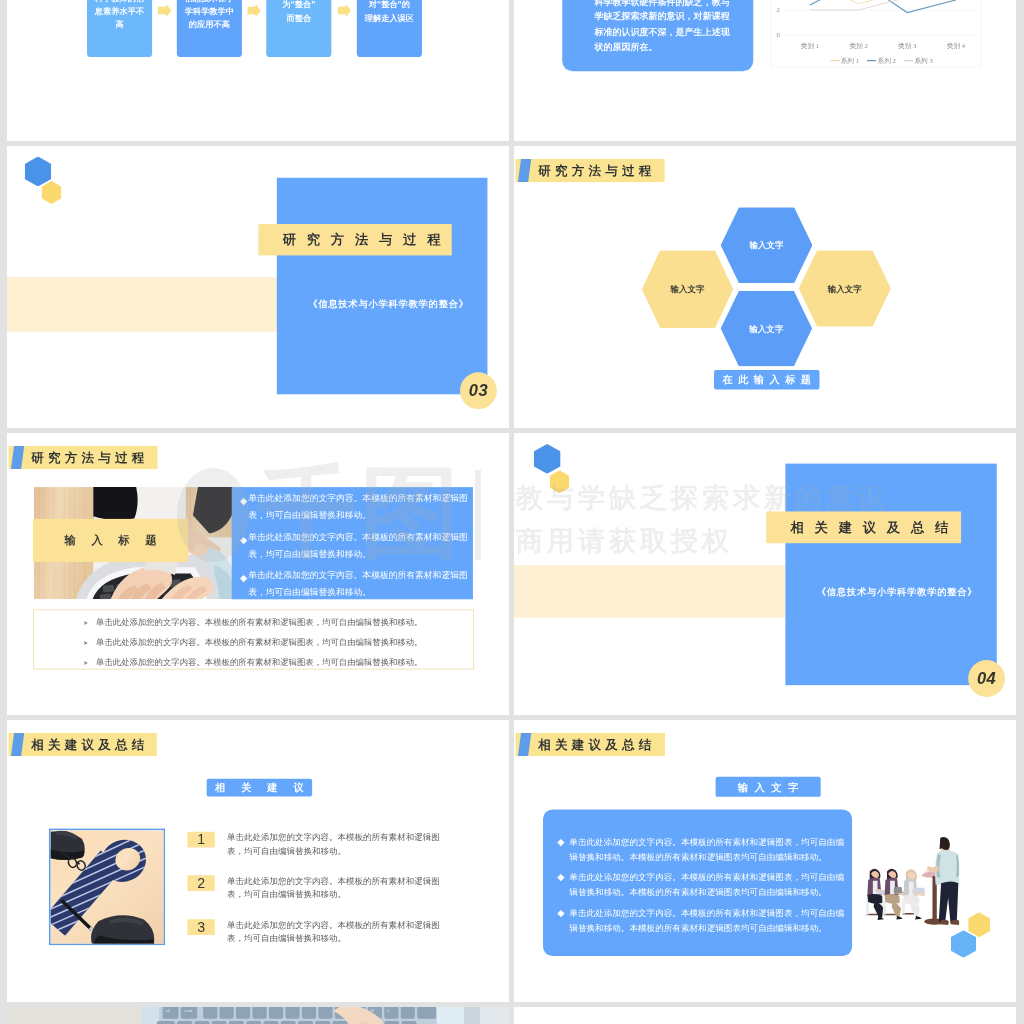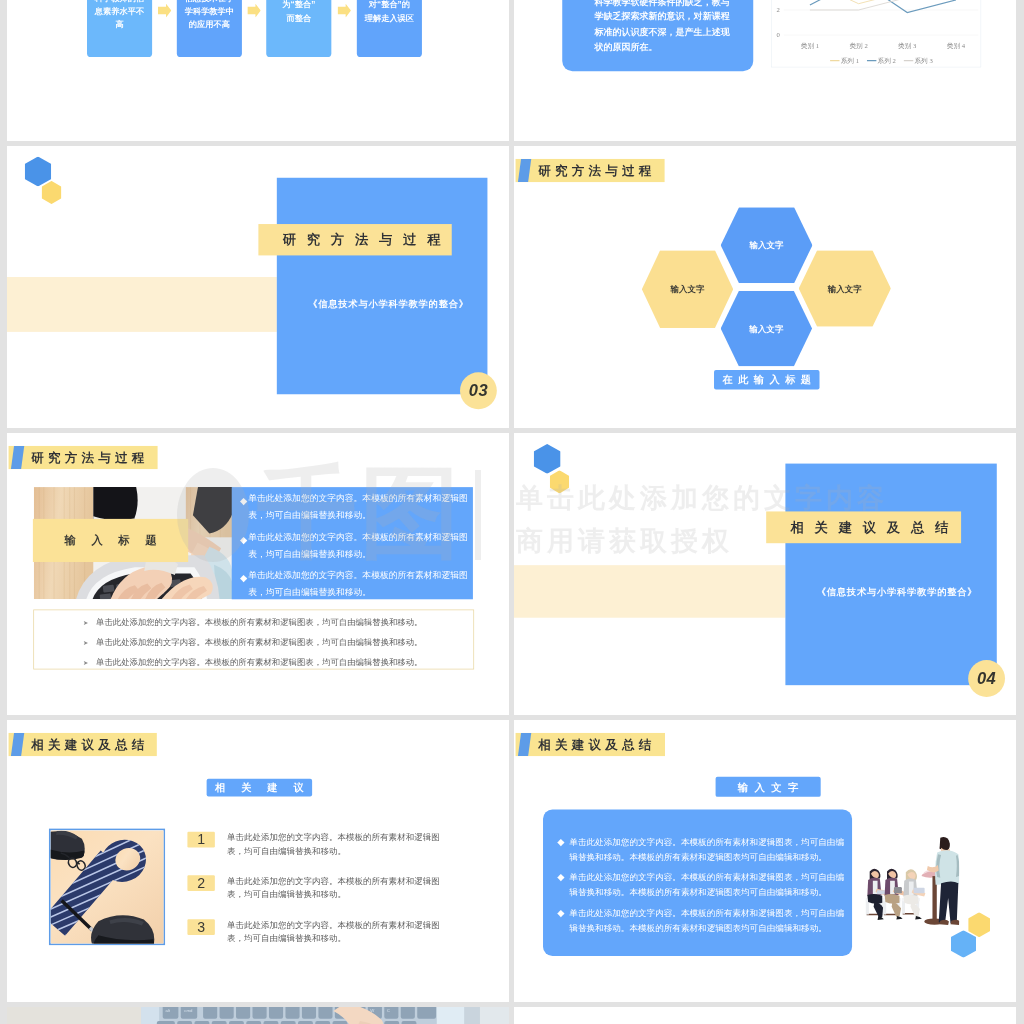--- a/index.html
+++ b/index.html
@@ -482,18 +482,18 @@
 <div class="wmlayer">
   <div style="position:absolute;left:177px;top:468px;width:72px;height:94px;border-radius:50%;
               background:rgba(176,176,176,0.21)"></div>
   <div style="position:absolute;left:257px;top:462px;font-size:100px;line-height:100px;
               font-weight:bold;color:rgba(176,176,176,0.21)">千</div>
   <div style="position:absolute;left:360px;top:462px;font-size:100px;line-height:100px;
               font-weight:bold;color:rgba(176,176,176,0.21)">图</div>
   <div style="position:absolute;left:475px;top:470px;width:6px;height:90px;
               background:rgba(176,176,176,0.21)"></div>
   <div style="position:absolute;left:516px;top:477px;font-size:27px;line-height:43px;
-              font-weight:bold;letter-spacing:4px;color:rgba(176,176,176,0.21)">单击此处添加您的文字内容</div>
+              font-weight:bold;letter-spacing:4px;color:rgba(176,176,176,0.21)">教与学缺乏探索求新的意识</div>
   <div style="position:absolute;left:516px;top:520px;font-size:27px;line-height:43px;
               font-weight:bold;letter-spacing:4px;color:rgba(176,176,176,0.21)">商用请获取授权</div>
 </div>
 <div class="gapv" style="left:509px;top:0;width:5px;height:1024px"></div>
 </div>
 
 </body></html>

